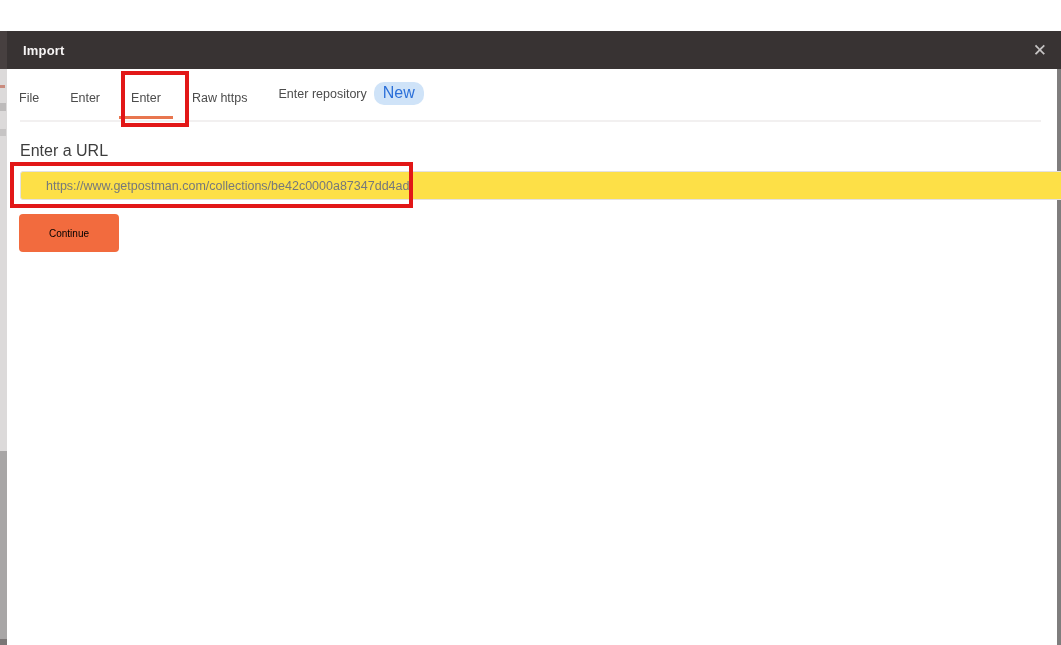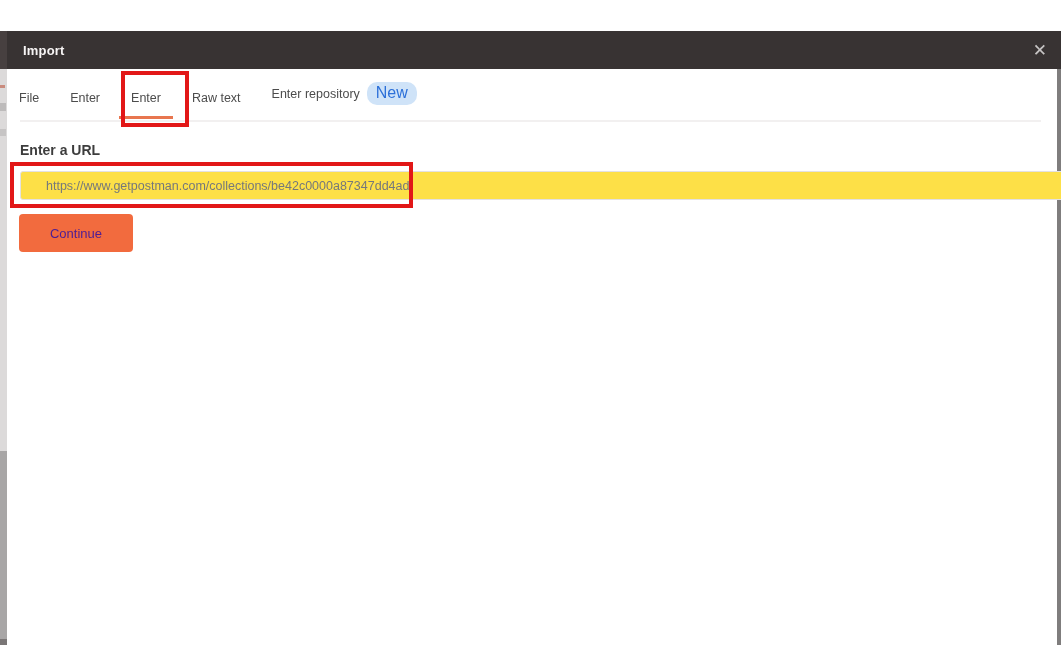--- a/index.html
+++ b/index.html
@@ -83,44 +83,44 @@
     color: #2c70d9;
     font-size: 16px;
     border-radius: 10px;
     padding: 3px 9px 4px 9px;
     line-height: 1;
   }
 
   
   .url-label {
     position: absolute; left: 20px; top: 111px;
-    font-size: 14px; font-weight: bold; color: #3d3d3d;
+    font-size: 16px; font-weight: normal; color: #3d3d3d;
   }
   .url-input {
     position: absolute; left: 20px; top: 140px;
     width: 1011px; height: 27px;
     background: #fde047;
     border: 1px solid #e3e1e1;
     border-radius: 3px;
     padding: 0 25px;
     font-family: "Liberation Sans", sans-serif;
     font-size: 12.5px;
     color: #75787b;
     outline: none;
     box-sizing: content-box;
   }
   .continue-btn {
     position: absolute; left: 19px; top: 183px;
-    width: 114px; height: 38px;
+    width: 100px; height: 38px;
     background: #f26b3e;
     border: none;
     border-radius: 4px;
-    color: #4c1d95;
+    color: #000000;
     font-family: "Liberation Sans", sans-serif;
-    font-size: 13px;
+    font-size: 10px;
     cursor: pointer;
   }
 
   
   .annotation {
     position: absolute;
     border: 4px solid #e21717;
     pointer-events: none;
     background: transparent;
   }
@@ -152,21 +152,21 @@
     <div class="tab">
       <span>File</span>
     </div>
     <div class="tab">
       <span>Enter</span>
     </div>
     <div class="tab active">
       <span>Enter</span>
     </div>
     <div class="tab">
-      <span>Raw text</span>
+      <span>Raw https</span>
     </div>
     <div class="tab">
       <span>Enter repository</span>
       <span class="badge">New</span>
     </div>
   </div>
   <div class="divider"></div>
 
   <div class="url-label">Enter a URL</div>
   <input class="url-input" type="text" value="https://www.getpostman.com/collections/be42c0000a87347dd4ad" style="">

